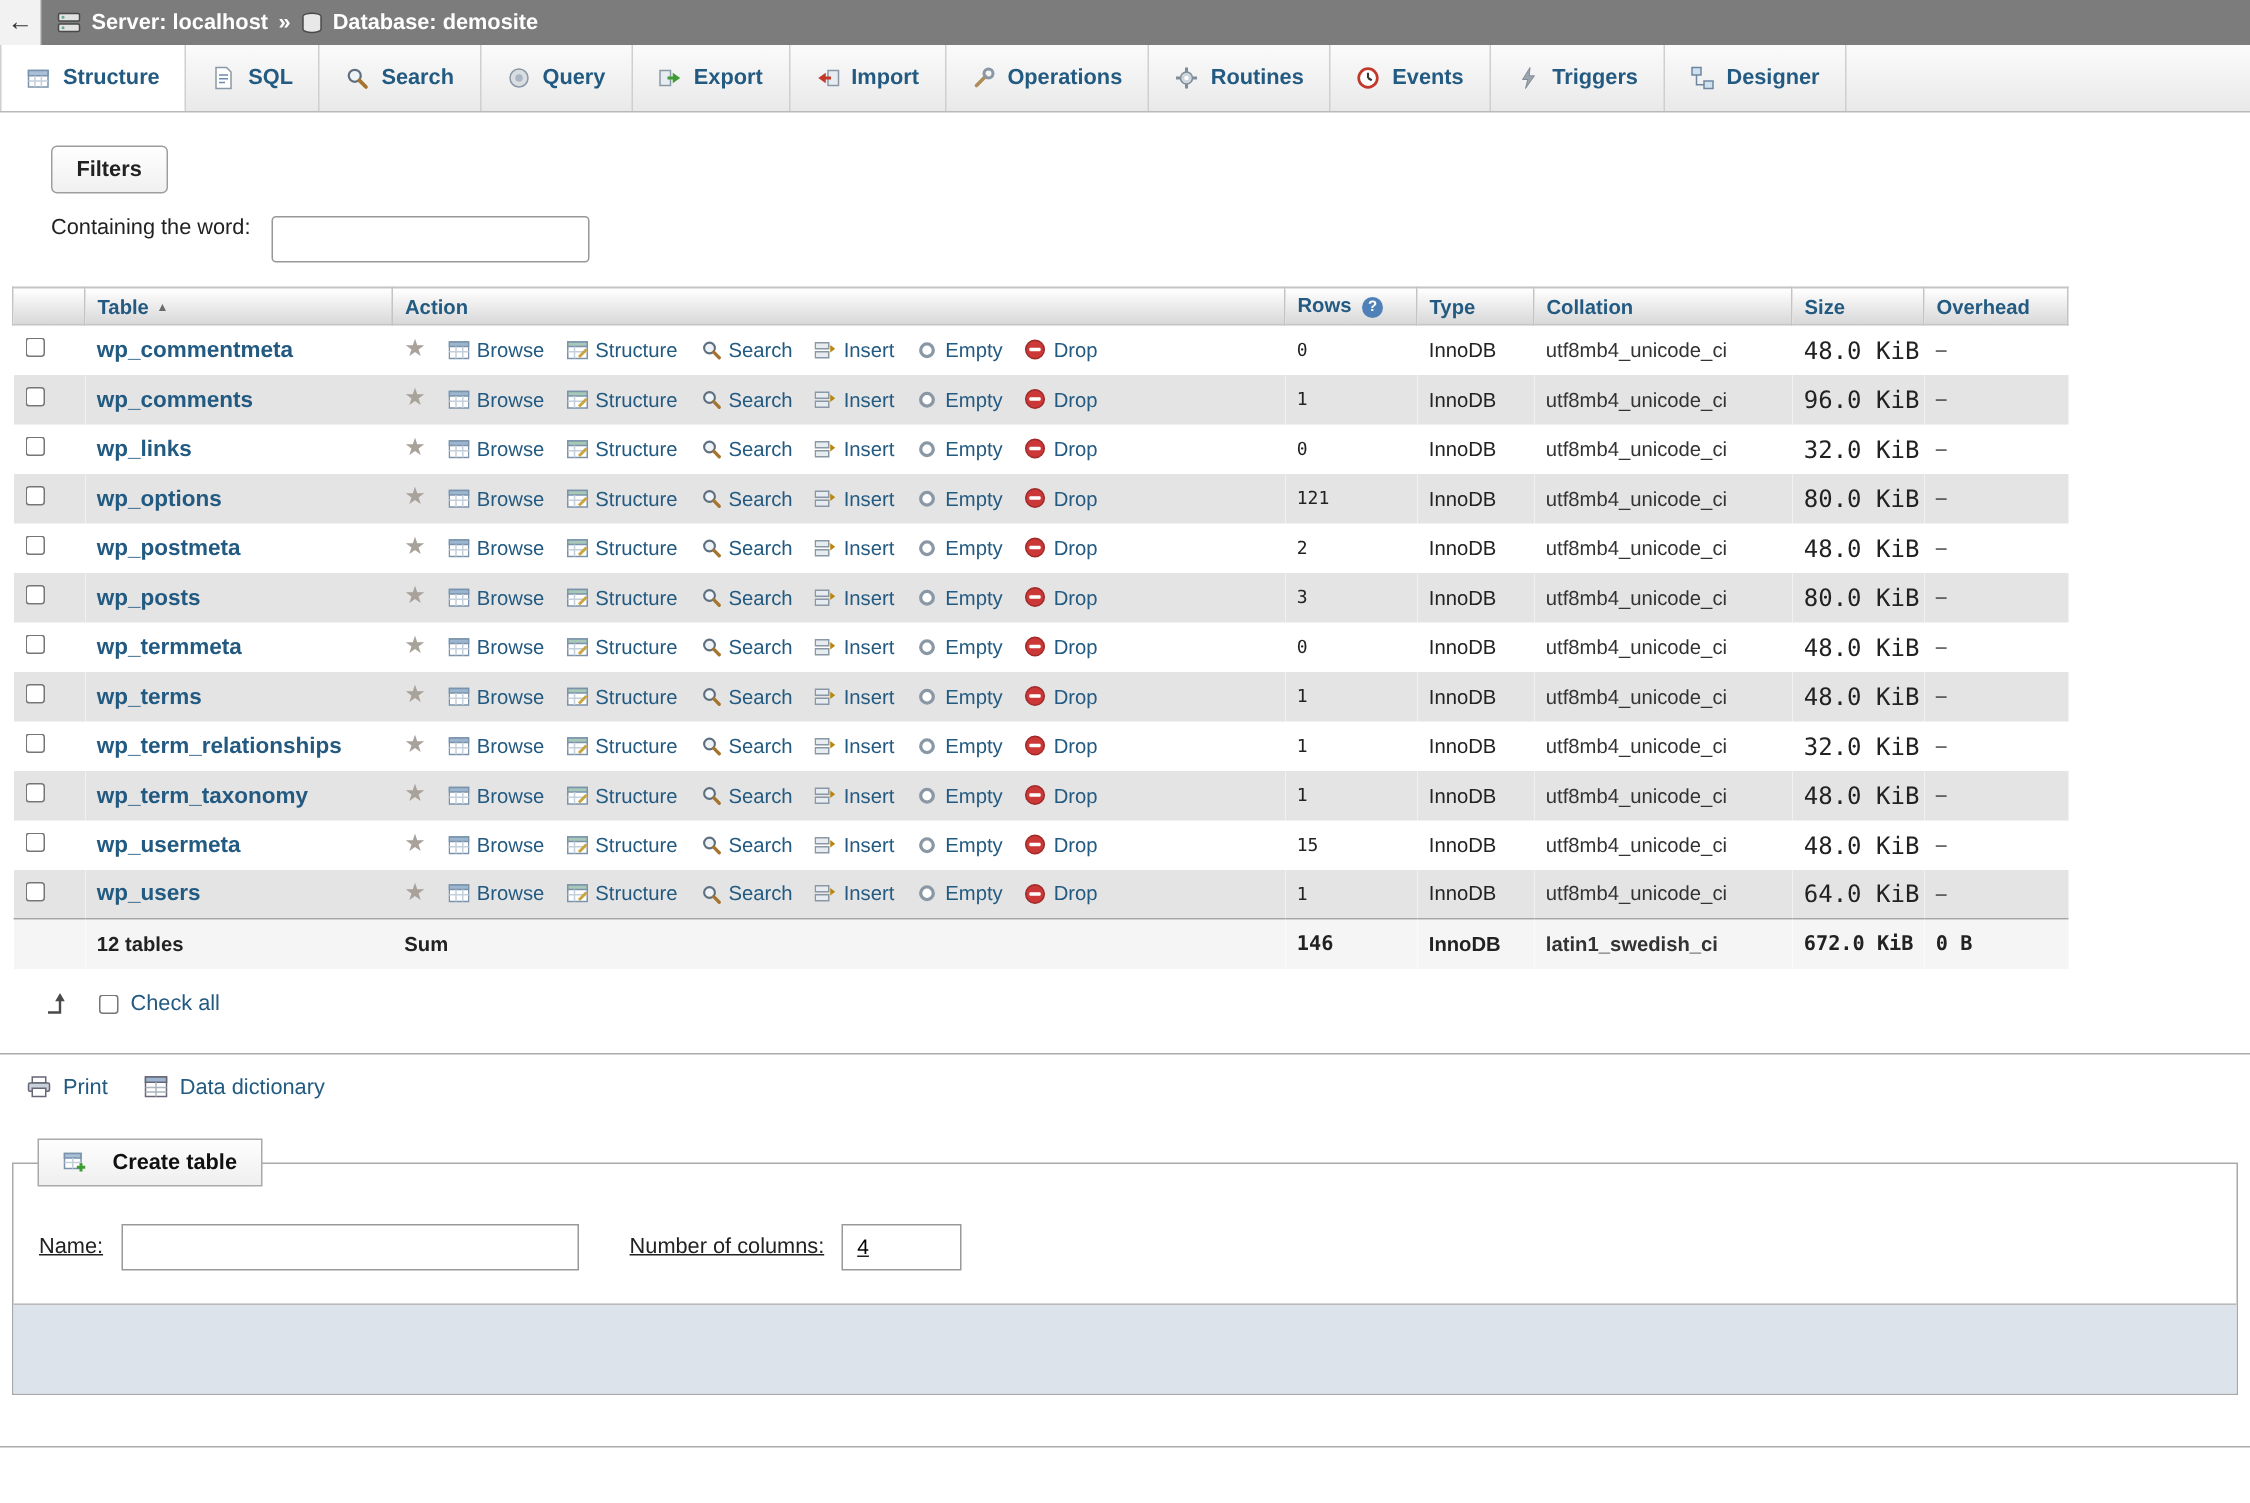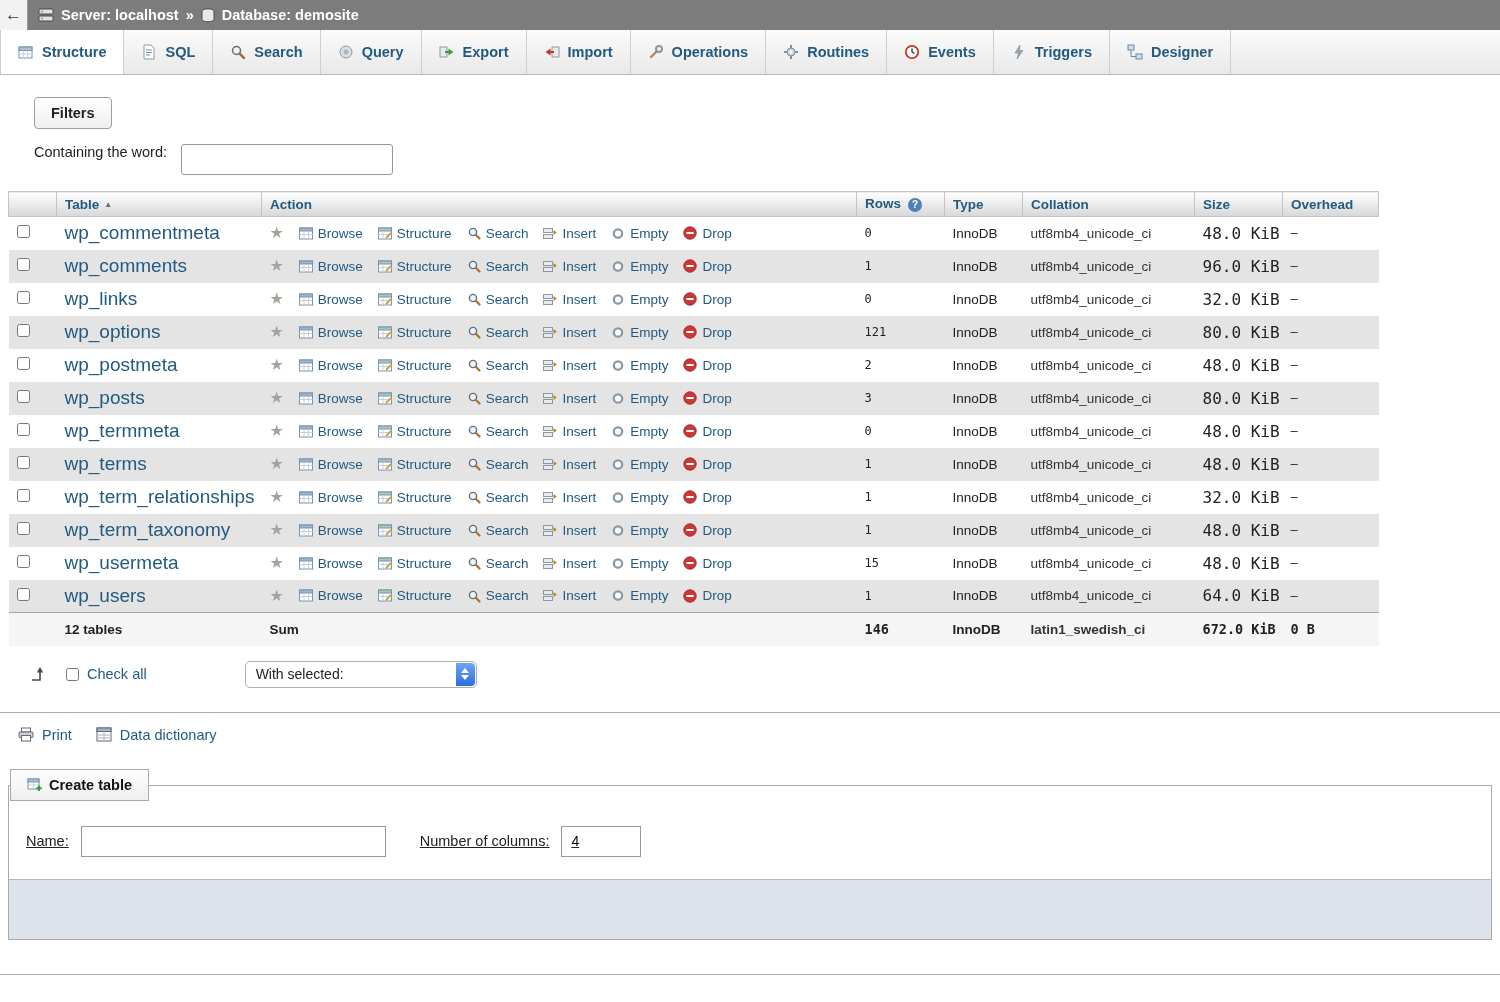--- a/index.html
+++ b/index.html
@@ -26,21 +26,21 @@
   .filters-row { display:flex; align-items:flex-start; margin:15px 0 16px 0; gap:14px; font-size:14.5px; }
   .filters-row input { width:212px; height:31px; border:1px solid #989898; border-radius:3px; padding:0 6px; font-size:13px; }
 
   
   .main-table { border-collapse:collapse; table-layout:fixed; width:1370px; margin-left:8px; }
   .main-table td, .main-table th { padding:0 8px; height:33px; vertical-align:middle; text-align:left; overflow:hidden; white-space:nowrap; }
   .main-table thead th { height:25px; background:linear-gradient(#ffffff,#d7d7d7); border:1px solid #c4c4c4; font-size:13.5px; font-weight:bold; color:#235a81; cursor:pointer; }
   tr.odd  { background:#fff; }
   tr.even { background:#e4e4e4; }
   .cell-check { text-align:center; }
-  .cell-name a { font-weight:normal; font-size:19px; }
+  .cell-name a { font-weight:bold; font-size:15px; }
   .action-wrap { display:flex; align-items:center; gap:15px; }
   .act { display:inline-flex; align-items:center; gap:5px; font-size:13.5px; white-space:nowrap; }
   .star { color:#a8a29a; font-size:16px; cursor:pointer; line-height:1; }
   .cell-rows { text-align:right; font-family:"DejaVu Sans Mono", monospace; font-size:12px; }
   .cell-type { font-size:13.5px; }
   .cell-coll { font-size:13.5px; color:#333; }
   .cell-size { font-family:"DejaVu Sans Mono", monospace; font-size:16px; }
   .cell-over { text-align:right; font-family:"DejaVu Sans Mono", monospace; font-size:12px; }
   .sum-row td { font-weight:bold; border-top:1px solid #a5a5a5; background:#f5f5f5; font-size:13.5px; }
   .sort-arrow { font-size:8px; color:#6a6a6a; margin-left:5px; vertical-align:middle; }
@@ -56,21 +56,21 @@
   .select-arrows .down { border-top:5px solid #fff; }
 
   hr.divider { border:none; border-top:1px solid #ababab; margin-top:24px; }
   hr.divider.bottom { margin-top:34px; }
 
   .print-row { display:flex; align-items:center; gap:24px; margin:14px 0 0 18px; font-size:14.5px; }
   .print-row a { display:inline-flex; align-items:center; gap:8px; }
 
   
   .create-fieldset { position:relative; margin:42px 8px 0 8px; border:1px solid #a9a9a9; padding-top:36px; }
-  .legend { position:absolute; top:-17px; left:1px; display:flex; align-items:center; gap:6px; border:1px solid #a9a9a9; background:linear-gradient(#fefefe,#efefef); padding:7px 16px; font-weight:bold; font-size:14.5px; color:#111; }
+  .legend { position:absolute; top:-17px; left:16px; display:flex; align-items:center; gap:17px; border:1px solid #a9a9a9; background:linear-gradient(#fefefe,#efefef); padding:7px 16px; font-weight:bold; font-size:14.5px; color:#111; }
   .create-row { display:flex; align-items:center; gap:12px; padding:4px 0 22px 17px; font-size:14.5px;text-decoration:underline; }
   .name-input { width:305px; height:31px; border:1px solid #999; padding:0 6px; font-size:13px; }
   .cols-label { margin-left:22px;text-align:center; }
   .cols-input { width:80px; height:31px; border:1px solid #999; padding:0 9px; font-size:14px; }
   .fieldset-footer { height:60px; background:#dce3eb; border-top:1px solid #b9b9b9; }
 </style>
 </head>
 <body>
 
 <header class="topbar">
@@ -1151,27 +1151,20 @@
   <span class="icon">
       <svg width="20" height="17">
         <path d="M2 14 H10 V5" fill="none" stroke="#4a4a4a" stroke-width="1.6"></path>
         <polygon points="10,1 6.8,6.5 13.2,6.5" fill="#4a4a4a"></polygon>
       </svg>
     </span>
   <label class="checkall">
     <input type="checkbox" style="">
     <span>Check all</span>
   </label>
-  <div class="select-box">
-    <span>With selected:</span>
-    <span class="select-arrows">
-        <i class="up"></i>
-        <i class="down"></i>
-      </span>
-  </div>
 </div>
 
 <hr class="divider">
 
 <div class="print-row">
   <a>
       <span class="icon">
         <svg width="16" height="15">
           <rect x="3.5" y="1" width="9" height="4" fill="#fff" stroke="#667"></rect>
           <rect x="1" y="5" width="14" height="5.5" rx="1" fill="#c9d2da" stroke="#667"></rect>

